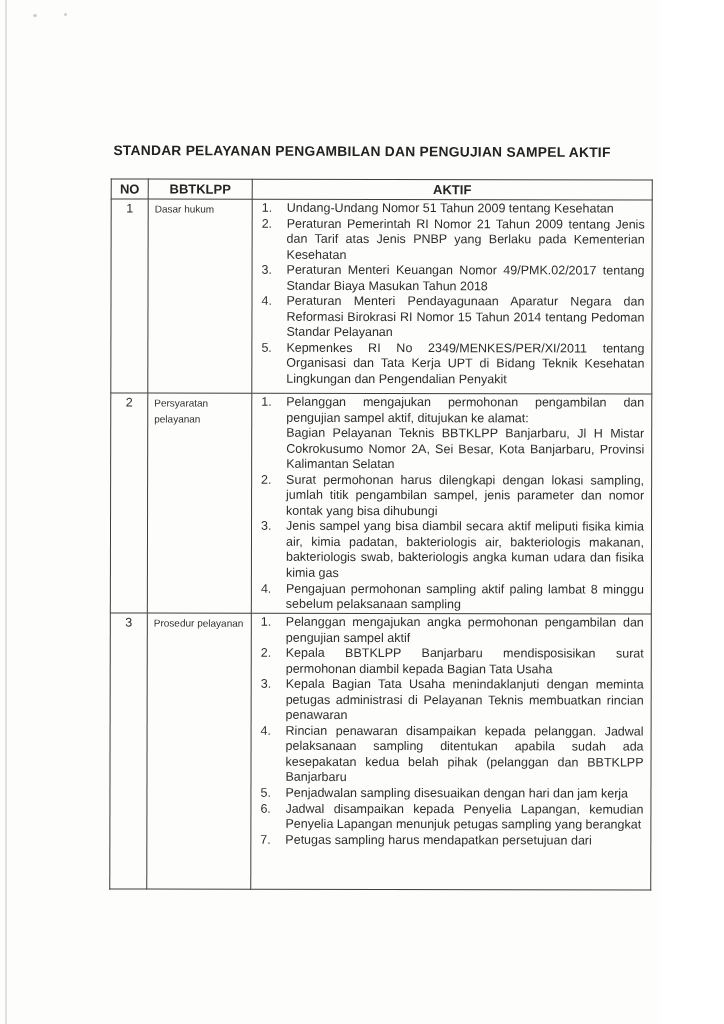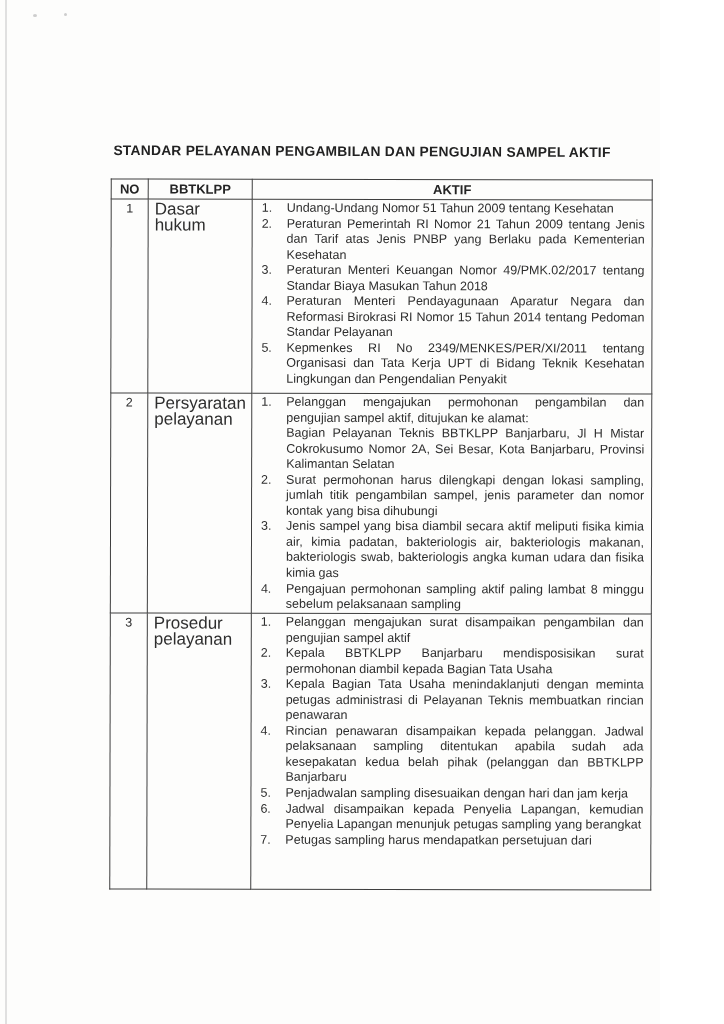--- a/index.html
+++ b/index.html
@@ -69,21 +69,21 @@
     color: #242424;
     vertical-align: middle;
   }
   .c-no {
     text-align: center;
     font-size: 12.5px;
     padding-top: 2px;
     color: #2e2e2e;
   }
   .c-komp {
-    font-size: 17px;
+    font-size: 10px;
     line-height: 16px;
     padding: 2px 4px 0 6px;
     color: #2e2e2e;
   }
   .c-uraian {
     font-size: 12.5px;
     line-height: 15.55px;
     padding: 1px 7px 0 8px;
     color: #2e2e2e;
   }
@@ -185,21 +185,21 @@
     <div class="txt">Pengajuan permohonan sampling aktif paling lambat 8 minggu sebelum pelaksanaan sampling</div>
   </div>
           </td>
   </tr>
         <tr class="r2">
     <td class="c-no">3</td>
     <td class="c-komp">Prosedur pelayanan</td>
     <td class="c-uraian">
             <div class="item">
     <span class="num">1.</span>
-    <div class="txt">Pelanggan mengajukan surat disampaikan pengambilan dan pengujian sampel aktif</div>
+    <div class="txt">Pelanggan mengajukan angka permohonan pengambilan dan pengujian sampel aktif</div>
   </div>
             <div class="item">
     <span class="num">2.</span>
     <div class="txt">Kepala BBTKLPP Banjarbaru mendisposisikan surat permohonan diambil kepada Bagian Tata Usaha</div>
   </div>
             <div class="item">
     <span class="num">3.</span>
     <div class="txt">Kepala Bagian Tata Usaha menindaklanjuti dengan meminta petugas administrasi di Pelayanan Teknis membuatkan rincian penawaran</div>
   </div>
             <div class="item">

